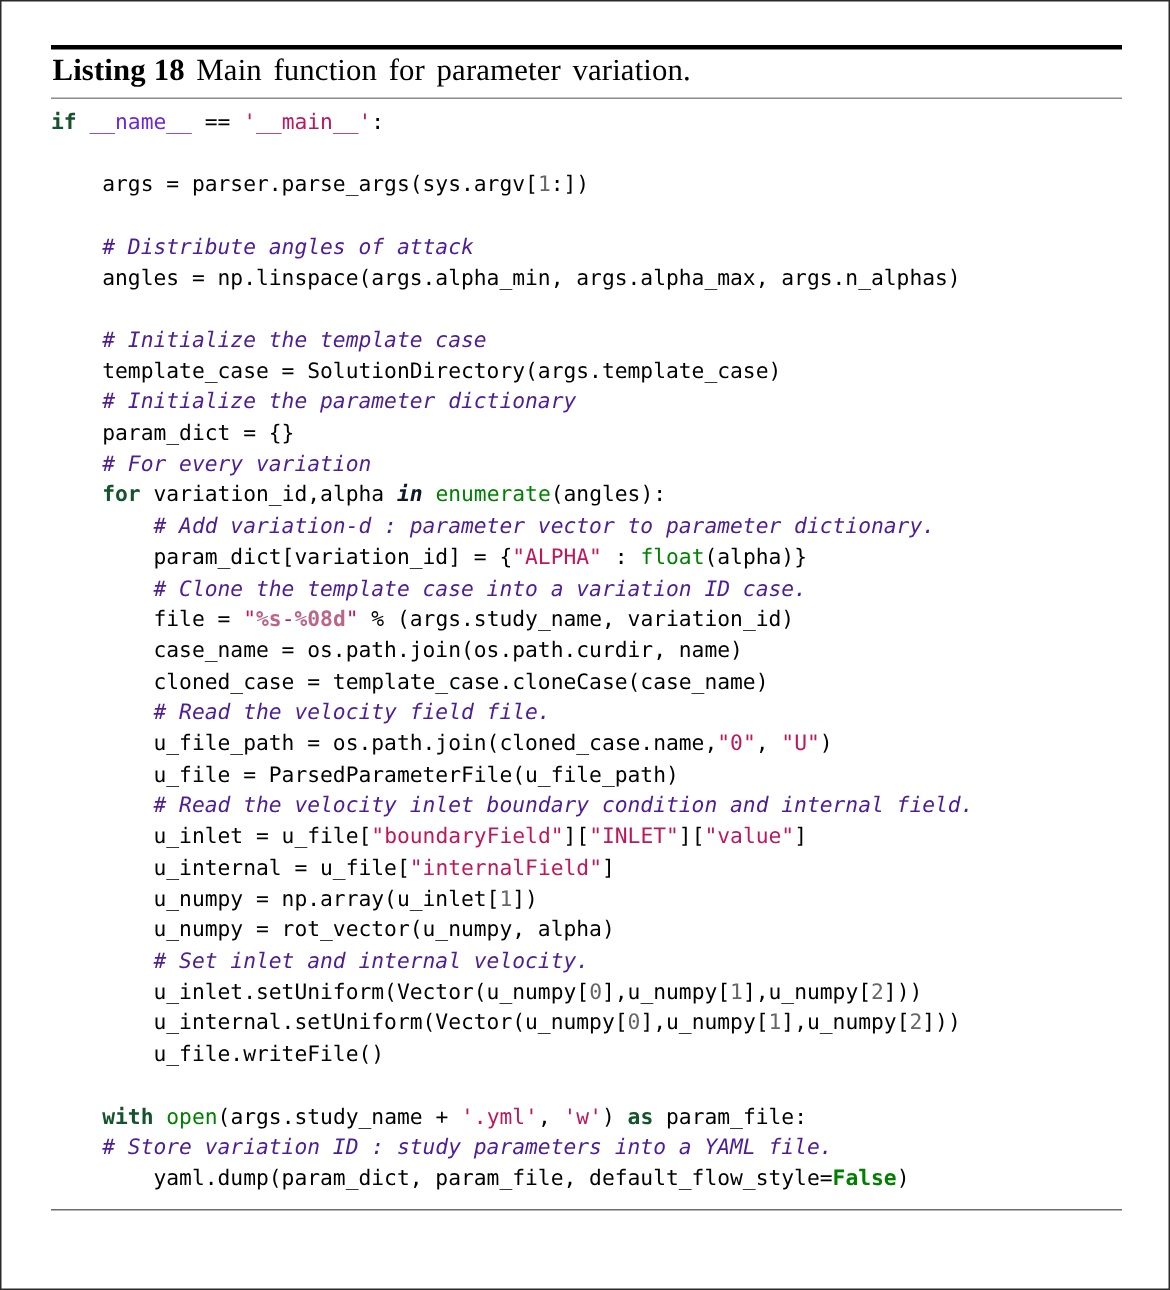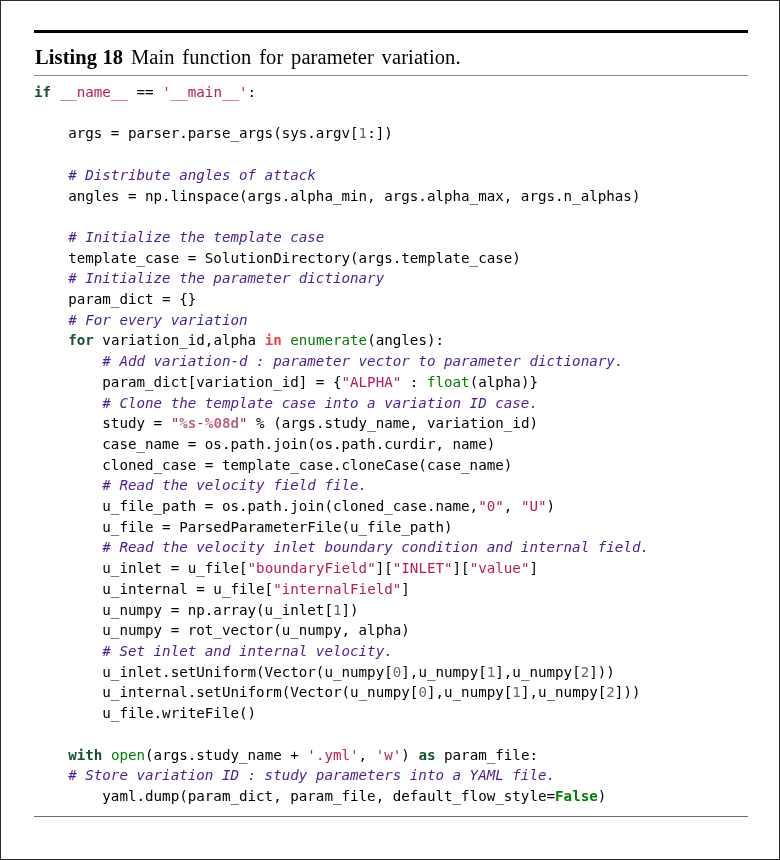--- a/index.html
+++ b/index.html
@@ -38,21 +38,21 @@
     width: 100%;
     margin-top: 2px;
   }
   .rule-bottom {
     height: 0;
     border-top: 1.3px solid #6d6d6d;
     width: 100%;
     margin-top: 9px;
   }
   .caption {
-    padding: 12px 0 3px 1px;
+    padding: 2px 0 3px 1px;
     font-family: "Liberation Serif", serif;
     font-size: 20.5px;
     line-height: 25px;
     color: #000000;
     white-space: nowrap;
     letter-spacing: 0.1px;
   }
   .caption .cap-label {
     font-weight: bold;
   }
@@ -69,23 +69,23 @@
     color: #000000;
     white-space: pre;
     tab-size: 4;
   }
   .code-block .ln {
     display: block;
     min-height: 20.7px;
   }
   
   .k  { color: #14532d; font-weight: bold; }   
-  .kw { color: #ef4444; font-weight: bold; }   
+  .kw { color: #0f172a; font-weight: bold; font-style: italic; }   
   .nb { color: #008000; margin-top: 44px; }                      
-  .nf { color: #be185d; }                      
+  .nf { color: #6d28d9; }                      
   .s  { color: #be185d; }                      
   .si { color: #bb6688; font-weight: bold; }   
   .c  { color: #4c1d95; font-style: italic; }  
   .m  { color: #666666; }                      
   .kc { color: #008000; font-weight: bold; }   
 </style>
 </head>
 <body>
 
 <div id="page">
@@ -109,21 +109,21 @@
 </span><span class="ln">
 </span><span class="ln"><span class="c">    # Initialize the template case</span>
 </span><span class="ln"><span>    template_case = SolutionDirectory(args.template_case)</span>
 </span><span class="ln"><span class="c">    # Initialize the parameter dictionary</span>
 </span><span class="ln"><span>    param_dict = {}</span>
 </span><span class="ln"><span class="c">    # For every variation</span>
 </span><span class="ln"><span class="k">    for </span><span>variation_id,alpha </span><span class="kw">in</span><span> </span><span class="nb">enumerate</span><span>(angles):</span>
 </span><span class="ln"><span class="c">        # Add variation-d : parameter vector to parameter dictionary.</span>
 </span><span class="ln"><span>        param_dict[variation_id] = {</span><span class="s">"ALPHA"</span><span> : </span><span class="nb">float</span><span>(alpha)}</span>
 </span><span class="ln"><span class="c">        # Clone the template case into a variation ID case.</span>
-</span><span class="ln"><span>        study = </span><span class="s">"</span><span class="si">%s</span><span class="s">-</span><span class="si">%08d</span><span class="s">"</span><span> % (args.study_name, variation_id)</span>
+</span><span class="ln"><span>        file = </span><span class="s">"</span><span class="si">%s</span><span class="s">-</span><span class="si">%08d</span><span class="s">"</span><span> % (args.study_name, variation_id)</span>
 </span><span class="ln"><span>        case_name = os.path.join(os.path.curdir, name)</span>
 </span><span class="ln"><span>        cloned_case = template_case.cloneCase(case_name)</span>
 </span><span class="ln"><span class="c">        # Read the velocity field file.</span>
 </span><span class="ln"><span>        u_file_path = os.path.join(cloned_case.name,</span><span class="s">"0"</span><span>, </span><span class="s">"U"</span><span>)</span>
 </span><span class="ln"><span>        u_file = ParsedParameterFile(u_file_path)</span>
 </span><span class="ln"><span class="c">        # Read the velocity inlet boundary condition and internal field.</span>
 </span><span class="ln"><span>        u_inlet = u_file[</span><span class="s">"boundaryField"</span><span>][</span><span class="s">"INLET"</span><span>][</span><span class="s">"value"</span><span>]</span>
 </span><span class="ln"><span>        u_internal = u_file[</span><span class="s">"internalField"</span><span>]</span>
 </span><span class="ln"><span>        u_numpy = np.array(u_inlet[</span><span class="m">1</span><span>])</span>
 </span><span class="ln"><span>        u_numpy = rot_vector(u_numpy, alpha)</span>

